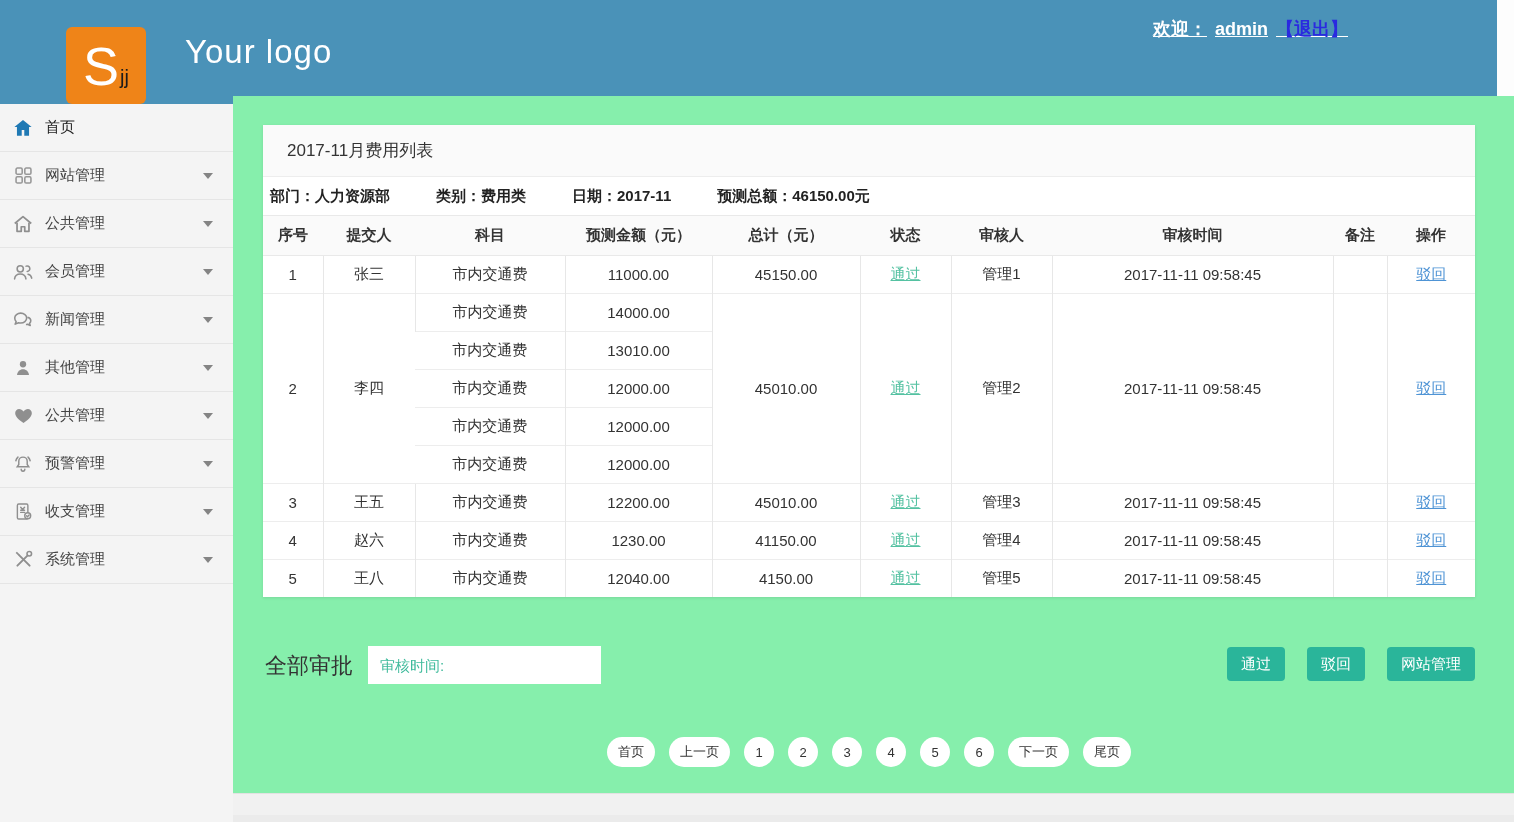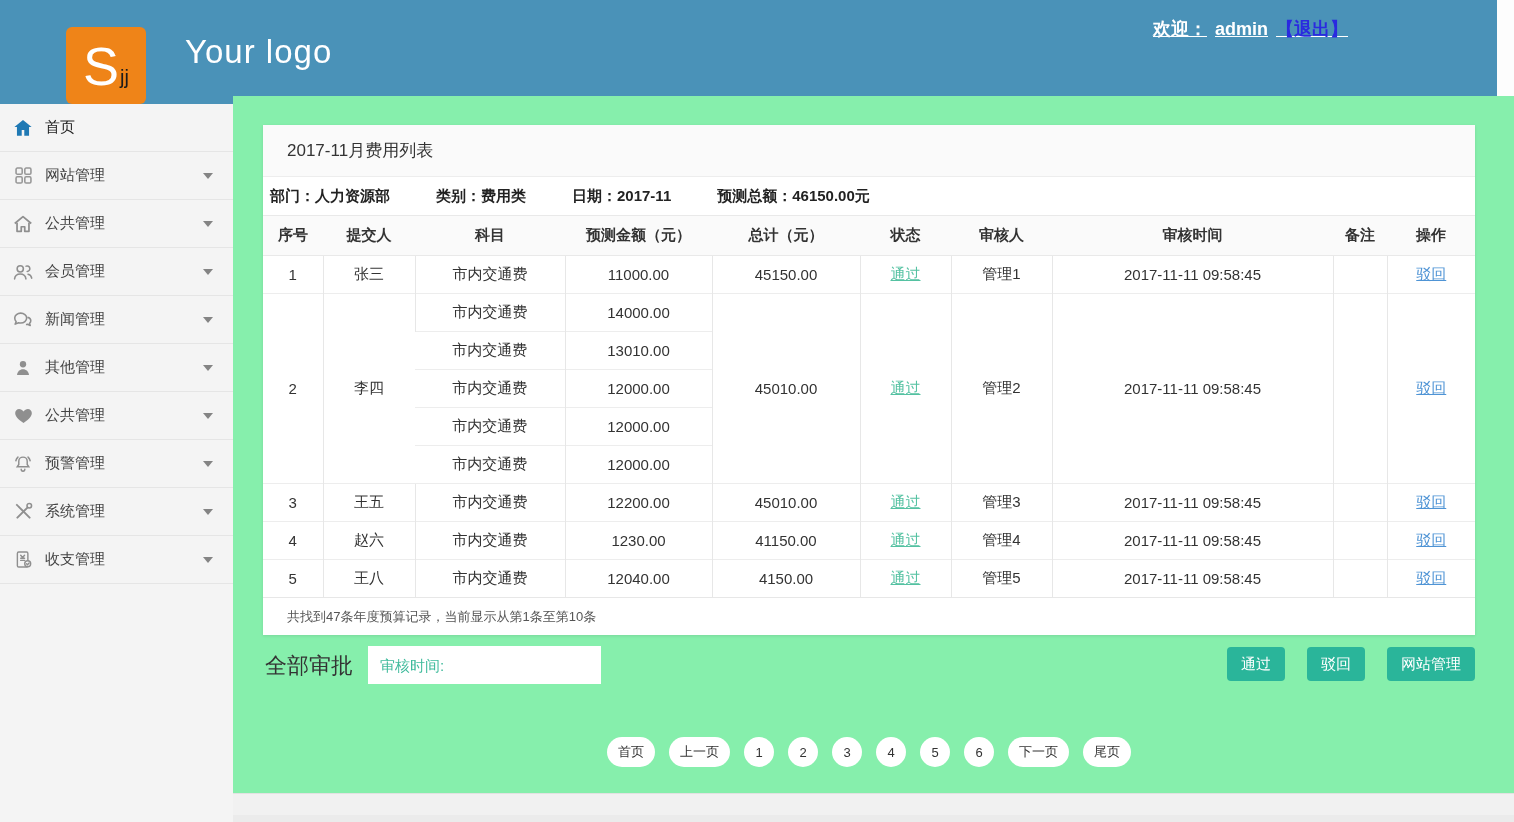--- a/index.html
+++ b/index.html
@@ -165,42 +165,42 @@
             <path d="M10 17.8a2 2 0 0 0 4 0"></path>
             <path d="M4.2 8.5a8 8 0 0 1 2.3-4"></path>
             <path d="M19.8 8.5a8 8 0 0 0-2.3-4"></path>
           </svg>
         </span>
         <span class="side-label">预警管理</span>
         <span class="side-arrow"></span>
       </div>
       <div class="side-item">
         <span class="side-icon">
+          <svg viewBox="0 0 24 24" width="21" height="21" fill="none" stroke="#8f8f8f" stroke-width="1.6" stroke-linecap="round">
+            <rect x="5" y="3.5" width="12" height="17" rx="1.5"></rect>
+            <path d="M8.8 7.2 11 9.8m2.2-2.6L11 9.8m-2.2.8h4.4M8.8 13h4.4"></path>
+            <circle cx="16.8" cy="16.8" r="3.4" fill="#f4f4f4"></circle>
+            <path d="M15.4 16.8l1.2 1.2 1.8-2"></path>
+          </svg>
+        </span>
+        <span class="side-label">收支管理</span>
+        <span class="side-arrow"></span>
+      </div>
+      <div class="side-item">
+        <span class="side-icon">
           <svg viewBox="0 0 24 24" width="21" height="21">
             <g stroke="#8f8f8f" stroke-width="2.2" stroke-linecap="round" fill="none">
               <path d="M7.5 7.5 19 19"></path>
               <path d="M16.5 7.5 5 19"></path>
             </g>
             <path d="M4.5 3.2 8 6.7 6.6 8.1 3.1 4.6A3.4 3.4 0 0 1 4.5 3.2z" fill="#8f8f8f"></path>
             <circle cx="18.6" cy="5.4" r="2.6" fill="none" stroke="#8f8f8f" stroke-width="1.8"></circle>
           </svg>
         </span>
         <span class="side-label">系统管理</span>
-        <span class="side-arrow"></span>
-      </div>
-      <div class="side-item">
-        <span class="side-icon">
-          <svg viewBox="0 0 24 24" width="21" height="21" fill="none" stroke="#8f8f8f" stroke-width="1.6" stroke-linecap="round">
-            <rect x="5" y="3.5" width="12" height="17" rx="1.5"></rect>
-            <path d="M8.8 7.2 11 9.8m2.2-2.6L11 9.8m-2.2.8h4.4M8.8 13h4.4"></path>
-            <circle cx="16.8" cy="16.8" r="3.4" fill="#f4f4f4"></circle>
-            <path d="M15.4 16.8l1.2 1.2 1.8-2"></path>
-          </svg>
-        </span>
-        <span class="side-label">收支管理</span>
         <span class="side-arrow"></span>
       </div>
     </div>
 
   <div class="content">
     <div class="panel">
       <div class="panel-title">2017-11月费用列表</div>
       <div class="info-row" id="info-row">
           <span class="info-item"><span>部门：</span><span>人力资源部</span></span>
           <span class="info-item"><span>类别：</span><span>费用类</span></span>
@@ -306,21 +306,20 @@
               <td class="num">12040.00</td>
               <td rowspan="1" class="num">4150.00</td>
               <td rowspan="1"><a class="status-link">通过</a></td>
               <td rowspan="1">管理5</td>
               <td rowspan="1">2017-11-11 09:58:45</td>
               <td rowspan="1"></td>
               <td rowspan="1"><a class="reject-link">驳回</a></td>
             </tr>
           </tbody>
       </table>
-      <div class="summary-row">共找到47条年度预算记录，当前显示从第1条至第10条</div>
     </div>
 
     <div class="approval-label">全部审批</div>
     <input class="approval-input" id="audit-time-input" placeholder="审核时间:" style="">
     <div class="approval-buttons" id="approval-buttons">
         <button class="btn">通过</button>
         <button class="btn">驳回</button>
         <button class="btn">网站管理</button>
       </div>
 

